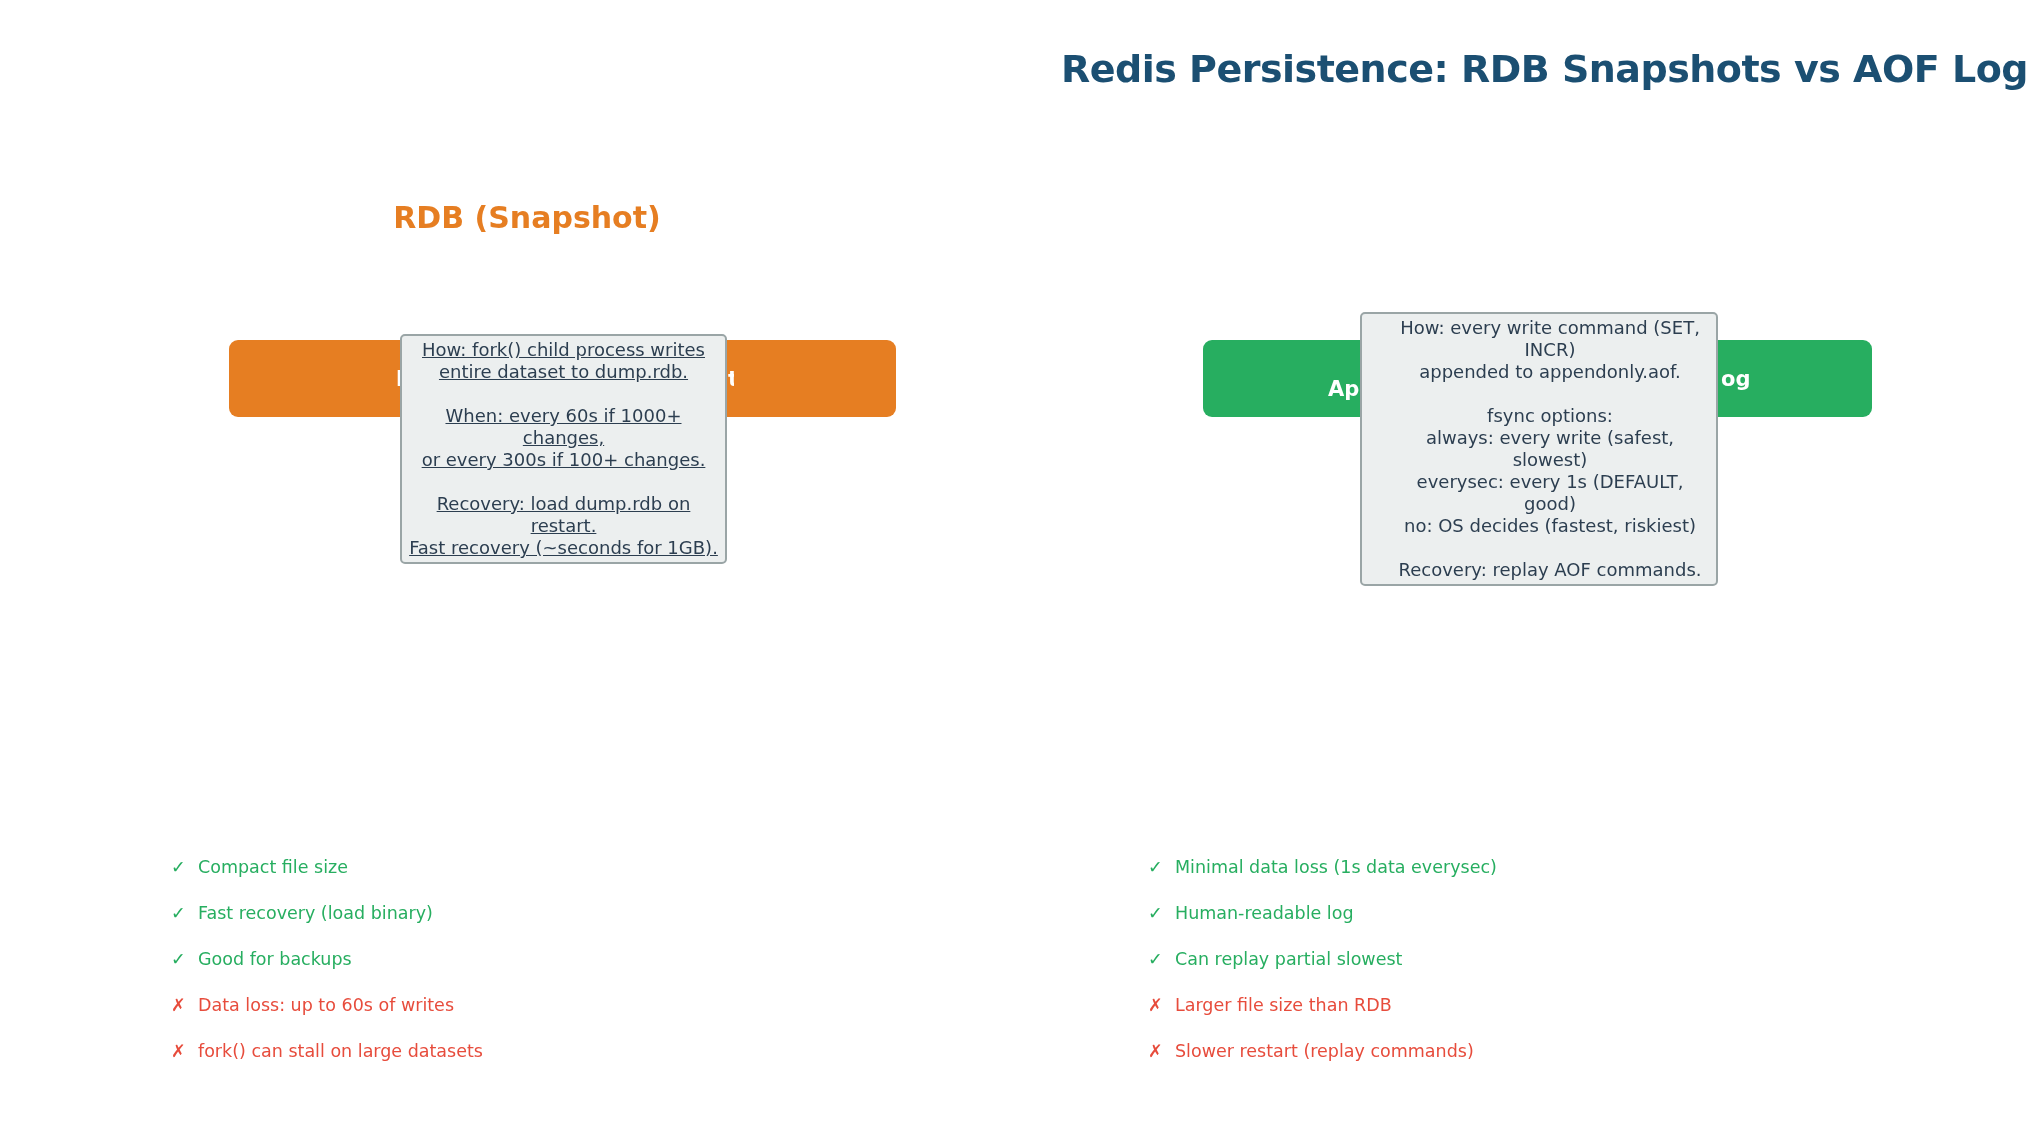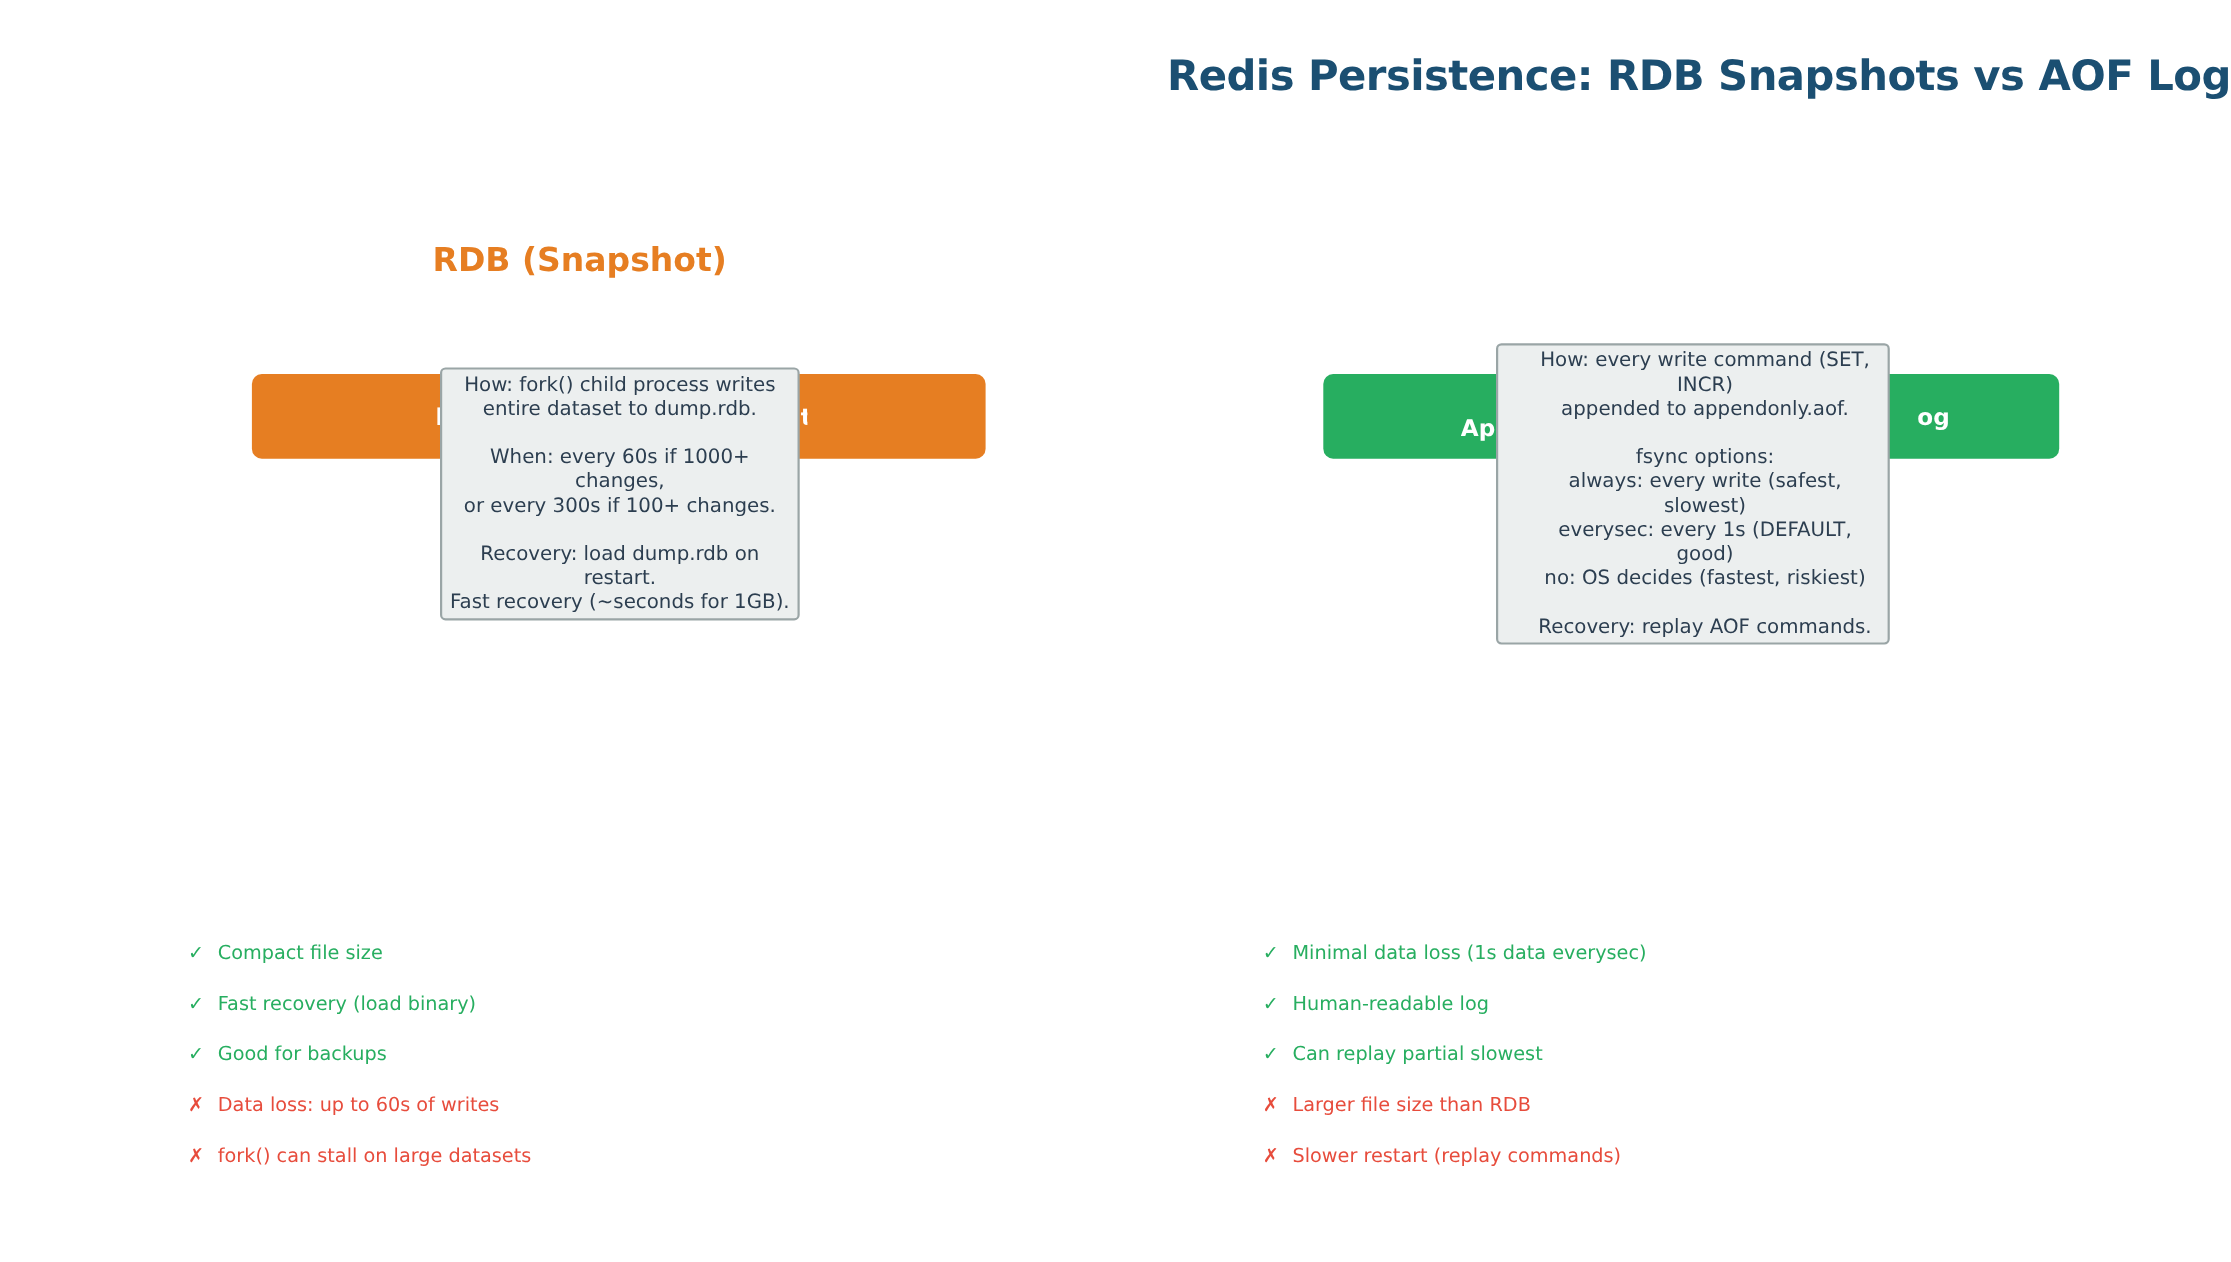--- a/index.html
+++ b/index.html
@@ -13,49 +13,49 @@
   .canvas{position:relative;width:2028px;height:1147px;background:#ffffff;overflow:hidden;}
 
   .page-title{
     position:absolute;left:0;top:47px;width:2028px;text-align:right;
     font-size:38px;font-weight:bold;color:var(--title);letter-spacing:-0.5px;
   }
   .col-header{
     position:absolute;top:200px;width:600px;text-align:center;
     font-size:30px;font-weight:bold;line-height:36px;
   }
-  .col-header.rdb{left:227px;color:var(--rdb);margin-top:19px;}
+  .col-header.rdb{left:227px;color:var(--rdb);}
   .col-header.aof{left:1201px;color:var(--aof);}
 
   .bar{
     position:absolute;top:340px;height:77px;border-radius:9px;z-index:1;
   }
   .bar.rdb{left:229px;width:667px;background:var(--rdb);}
   .bar.aof{left:1203px;width:669px;background:var(--aof);}
 
   .bar .frag{
     position:absolute;top:0;height:77px;display:flex;align-items:center;
     color:var(--bar_text);font-weight:bold;font-size:21px;white-space:nowrap;
     overflow:hidden;
   }
   
   .bar.rdb .frag.left{left:167px;width:4px;}
   .bar.rdb .frag.right{left:499px;width:6px;}
   
   .bar.aof .frag.left{left:125px;width:34px;margin-top:10px;}
-  .bar.aof .frag.right{left:540px;width:60px;}
+  .bar.aof .frag.right{left:518px;width:60px;}
 
   .tooltip{
     position:absolute;z-index:2;box-sizing:border-box;
     background:var(--tooltip_bg);border:2px solid var(--tooltip_border);
     border-radius:5px;color:var(--tooltip_text);
     font-size:18px;line-height:22px;text-align:center;white-space:pre-line;
     padding:3px 6px;
   }
-  .tooltip.rdb{left:400px;top:334px;width:327px;min-height:183px;}
+  .tooltip.rdb{left:400px;top:334px;width:327px;min-height:183px;text-decoration:underline;}
   .tooltip.aof{left:1360px;top:312px;width:358px;min-height:208px;padding-left:28px;}
 
   .feature-list{position:absolute;top:854px;width:620px;}
   .feature-list.rdb{left:171px;}
   .feature-list.aof{left:1148px;}
   .feature-item{
     display:flex;align-items:flex-start;gap:9px;
     font-size:17.5px;line-height:26px;margin-bottom:20px;white-space:nowrap;
   }
   .feature-item.pro{color:var(--pro);}

